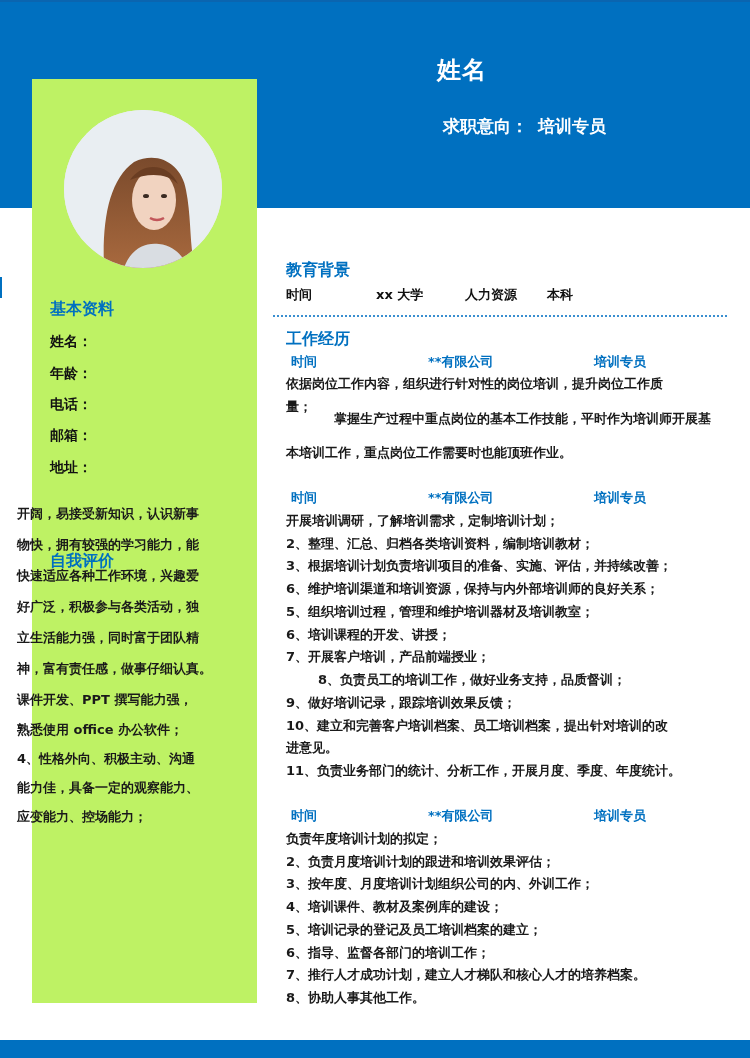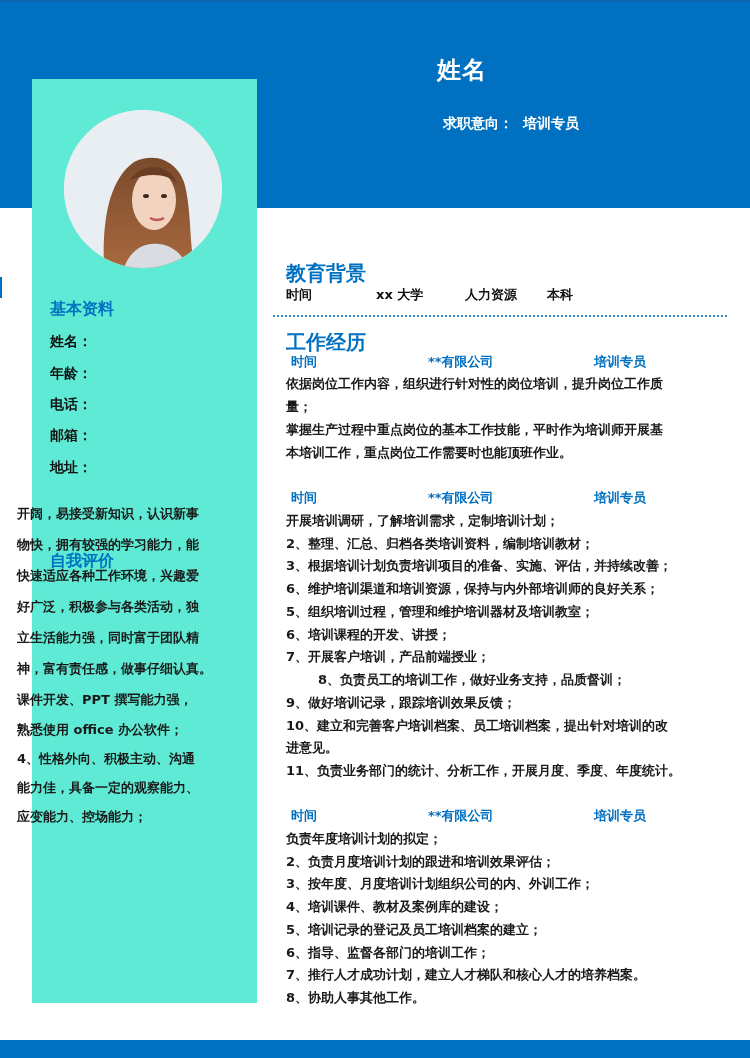--- a/index.html
+++ b/index.html
@@ -13,54 +13,54 @@
       position: absolute; left: 0; top: 0; width: 750px; height: 208px;
       background: #0070C0;
     }
     .header-band .top-edge { position:absolute; left:0; top:0; width:100%; height:2px; background:#0a65b0; }
     .name {
       position: absolute; left: 437px; top: 54px;
       font-size: 24px; font-weight: bold; color: #ffffff; letter-spacing: 1px;
     }
     .intent {
       position: absolute; left: 443px; top: 115px;
-      font-size: 14px; font-weight: bold; color: #ffffff; white-space: nowrap;
+      font-size: 17px; font-weight: bold; color: #ffffff; white-space: nowrap;
     }
     .intent .val { margin-left: 10px; }
     .footer-band {
       position: absolute; left: 0; top: 1040px; width: 750px; height: 18px;
       background: #0070C0;
     }
     .left-mark {
       position: absolute; left: 0; top: 277px; width: 2px; height: 21px; background: #0070C0;
     }
     .sidebar {
       position: absolute; left: 32px; top: 79px; width: 225px; height: 924px;
-      background: #5eead4;
+      background: #bef264;
     }
     .photo {
       position: absolute; left: 32px; top: 31px; width: 158px; height: 158px;
       border-radius: 50%; overflow: hidden;
       background: radial-gradient(circle at 50% 35%, #f3f6f8 0%, #e2e9ee 60%, #d7dfe6 100%);
     }
     .photo svg { width: 100%; height: 100%; display:block; }
     .side-title {
       position: absolute; left: 18px; font-size: 16px; font-weight: bold; color: #0070C0;
     }
     .info-item {
       position: absolute; left: 18px; font-size: 14px; font-weight: bold; color: #111;
     }
     .self-eval {
       position: absolute; left: 17px; top: 498px; width: 200px;
       font-size: 13px; font-weight: bold; color: #1a1a1a;
     }
     .self-eval .line { height: 31px; line-height: 31px; white-space: nowrap; letter-spacing: 0px; }
     .self-eval .line.tight { height: 29px; line-height: 29px; }
     .section-title {
-      position: absolute; font-size: 20px; font-weight: bold; color: #0070C0; white-space: nowrap;
+      position: absolute; font-size: 16px; font-weight: bold; color: #0070C0; white-space: nowrap;
     }
     .edu-row {
       position: absolute; top: 286px; font-size: 13px; font-weight: bold; color: #111; white-space: nowrap;
     }
     .dotted {
       position: absolute; left: 273px; top: 315px; width: 454px; height: 0;
       border-top: 2px dotted #3a8fd0;
     }
     .job-head {
       position: absolute; font-size: 13px; font-weight: bold; color: #0070C0; white-space: nowrap;
@@ -133,21 +133,21 @@
 <div class="edu-row" style="left:547px;">本科</div>
 <div class="dotted"></div>
 
 <div class="section-title" style="left:286px; top:329px;">工作经历</div>
 
 <div class="job-head" style="left:291px; top:353px;">时间</div>
 <div class="job-head" style="left:428px; top:353px;">**有限公司</div>
 <div class="job-head" style="left:594px; top:353px;">培训专员</div>
 <div class="job-line" style="top:375px;">依据岗位工作内容，组织进行针对性的岗位培训，提升岗位工作质</div>
 <div class="job-line" style="top:398px;">量；</div>
-<div class="job-line" style="top:421px;">掌握生产过程中重点岗位的基本工作技能，平时作为培训师开展基</div>
+<div class="job-line" style="top:410px;margin-left:48px;">掌握生产过程中重点岗位的基本工作技能，平时作为培训师开展基</div>
 <div class="job-line" style="top:444px;">本培训工作，重点岗位工作需要时也能顶班作业。</div>
 
 <div class="job-head" style="left:291px; top:489px;">时间</div>
 <div class="job-head" style="left:428px; top:489px;">**有限公司</div>
 <div class="job-head" style="left:594px; top:489px;">培训专员</div>
 <div class="job-line" style="top:512px;">开展培训调研，了解培训需求，定制培训计划；</div>
 <div class="job-line" style="top:535px;">2、整理、汇总、归档各类培训资料，编制培训教材；</div>
 <div class="job-line" style="top:557px;">3、根据培训计划负责培训项目的准备、实施、评估，并持续改善；</div>
 <div class="job-line" style="top:580px;">6、维护培训渠道和培训资源，保持与内外部培训师的良好关系；</div>
 <div class="job-line" style="top:603px;">5、组织培训过程，管理和维护培训器材及培训教室；</div>

